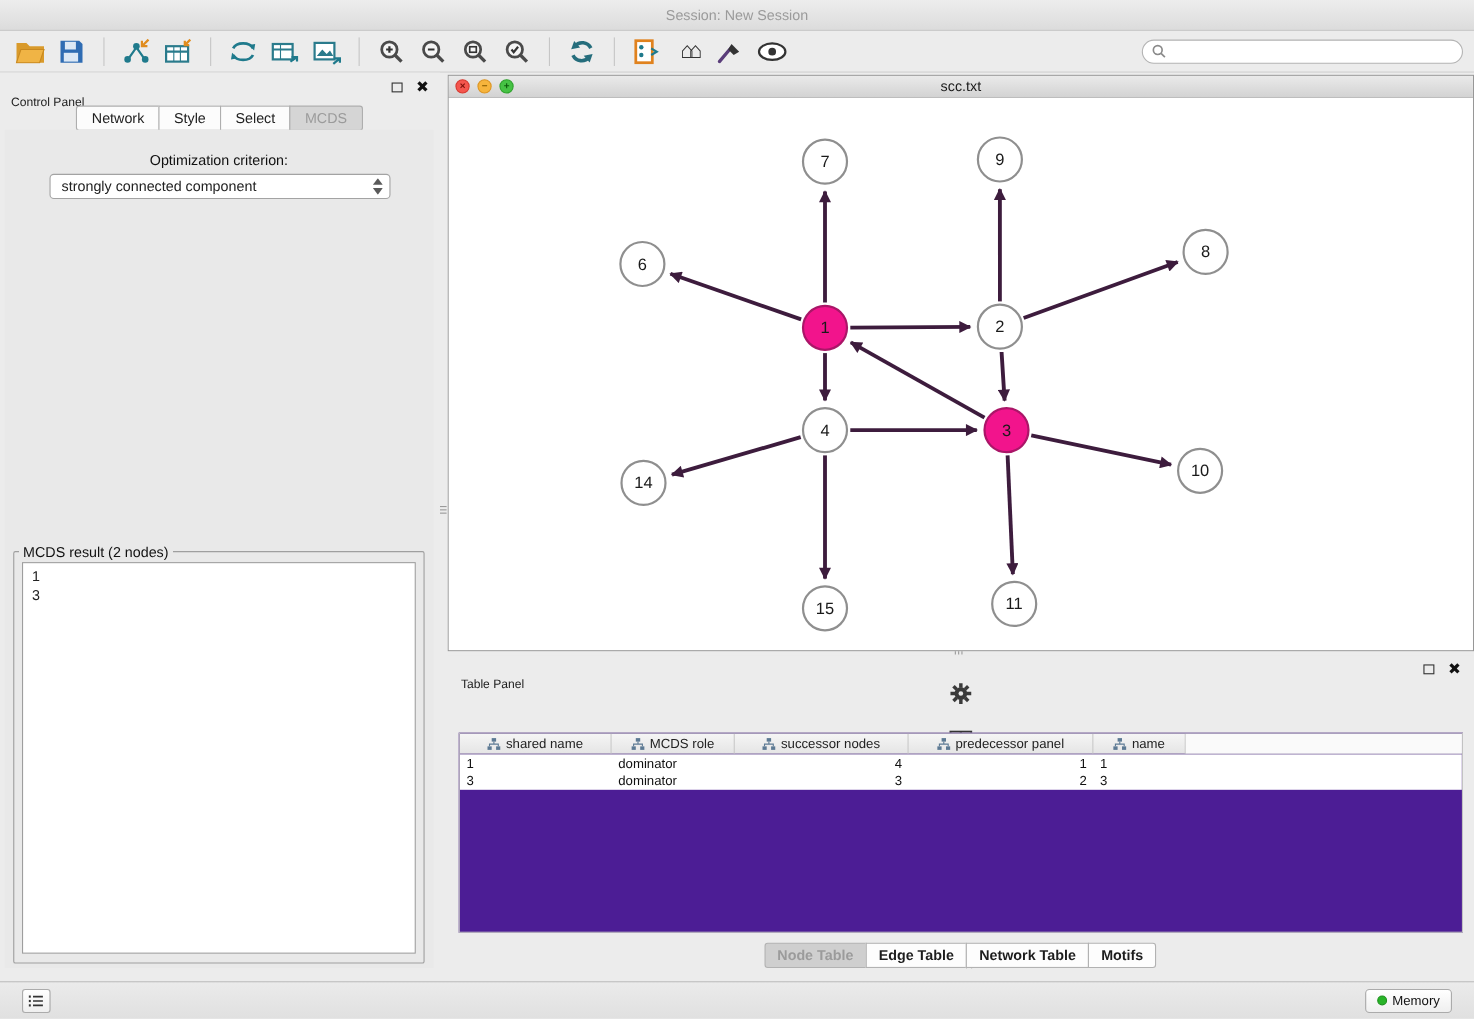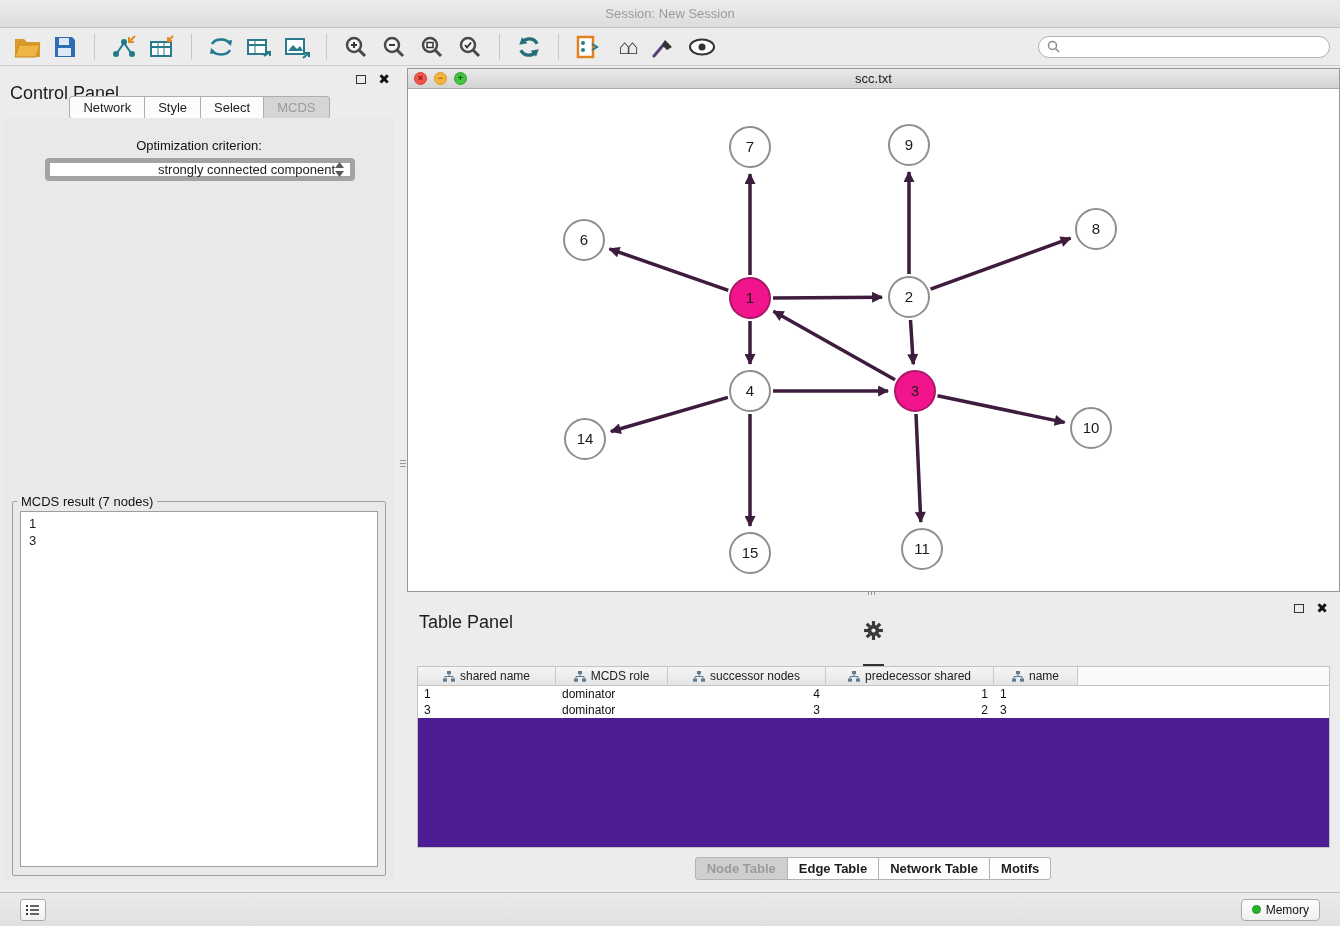--- a/index.html
+++ b/index.html
@@ -27,38 +27,38 @@
   .tb-sep { width:1px; height:26px; background:#c6c6c6; margin:0 8px; }
   .search {
     margin-left:auto; width:292px; height:22px;
     border:1px solid #b3b3b3; border-radius:11px; background:#fff;
     display:flex; align-items:center; padding:0 8px; gap:5px;
   }
   .search input { border:none; outline:none; flex:1; font-size:12px; background:transparent; font-family:inherit; }
   
   .control-panel { position:absolute; left:0; top:66px; width:400px; height:820px; background:#ececec; }
   .cp-header { height:26px; display:flex; align-items:center; padding:0 10px; }
-  .panel-title { font-size:18px; color:#1d1d1d;margin-top:28px; }
+  .panel-title { font-size:11px; color:#1d1d1d;margin-top:28px; }
   .spacer { flex:1; }
   .float-icon { width:10px; height:9px; border:1.5px solid #333; display:inline-block; margin-right:12px; }
   .close-icon { font-size:14px; font-weight:bold; color:#111; line-height:1; }
   .cp-tabs { display:flex; justify-content:center; margin-top:4px; }
   .cp-tab {
     border:1px solid #aeaeae; background:#fcfcfc; padding:3px 13px;
     font-size:13px; margin-left:-1px; border-radius:0;
   }
   .cp-tab:first-child { border-radius:3px 0 0 3px; }
   .cp-tab:last-child { border-radius:0 3px 3px 0; }
   .cp-tab.active { background:#d5d5d5; color:#9b9b9b; }
   .cp-body { position:absolute; left:4px; right:6px; top:52px; bottom:6px; background:#e9e9e9; }
   .opt-label { position:absolute; top:20px; left:0; right:0; text-align:center; color:#111; }
   .dropdown {
     position:absolute; top:40px; left:41px; width:310px; height:23px;
-    background:#fff; border:5px solid #a3a3a3; border-radius:4px;
-    display:flex; align-items:center; padding:0 6px 0 10px; font-size:13px;text-align:right;
+    background:#fff; border:1px solid #a3a3a3; border-radius:4px;
+    display:flex; align-items:center; padding:0 6px 0 10px; font-size:13px;
   }
   .dropdown .dd-label { flex:1; }
   .btn-row { position:absolute; top:74px; left:0; right:0; display:flex; justify-content:center; gap:15px; }
   .pushbtn {
     background:linear-gradient(#ffffff,#f1f1f1); border:1px solid #b0b0b0; border-radius:4px;
     padding:3px 15px; font-size:13px; color:#111;
   }
   .groupbox {
     position:absolute; left:8px; right:8px; top:376px; bottom:4px;
     border:1px solid #9f9f9f; border-radius:2px; padding:0;
@@ -291,21 +291,21 @@
   <div class="cp-body">
     <div class="opt-label">Optimization criterion:</div>
     <div class="dropdown">
       <span class="dd-label">strongly connected component</span>
       <svg width="9" height="15" viewBox="0 0 9 15">
           <polygon points="4.5,0 9,6 0,6" fill="#5a5a5a"></polygon>
           <polygon points="4.5,15 9,9 0,9" fill="#5a5a5a"></polygon>
         </svg>
     </div>
     <fieldset class="groupbox">
-      <legend>MCDS result (7 nodes)</legend>
+      <legend>MCDS result (2 nodes)</legend>
       <div class="result-box">1
 3</div>
     </fieldset>
   </div>
 </div>
 
 <div class="vgrip">
     <i></i>
     <i></i>
     <i></i>
@@ -498,21 +498,21 @@
           </svg>
           <span>successor nodes</span>
         </div>
         <div class="th" style="width: 168px;">
           <svg width="12" height="11" viewBox="0 0 12 11">
             <rect x="4" y="0" width="4" height="3.2" fill="#5d7a94"></rect>
             <rect x="0" y="7.5" width="4" height="3.2" fill="#5d7a94"></rect>
             <rect x="8" y="7.5" width="4" height="3.2" fill="#5d7a94"></rect>
             <path d="M6 3.2 V5.5 M2 7.5 V5.5 h8 v2" stroke="#5d7a94" fill="none"></path>
           </svg>
-          <span>predecessor shared</span>
+          <span>predecessor panel</span>
         </div>
         <div class="th" style="width: 84px;">
           <svg width="12" height="11" viewBox="0 0 12 11">
             <rect x="4" y="0" width="4" height="3.2" fill="#5d7a94"></rect>
             <rect x="0" y="7.5" width="4" height="3.2" fill="#5d7a94"></rect>
             <rect x="8" y="7.5" width="4" height="3.2" fill="#5d7a94"></rect>
             <path d="M6 3.2 V5.5 M2 7.5 V5.5 h8 v2" stroke="#5d7a94" fill="none"></path>
           </svg>
           <span>name</span>
         </div>

